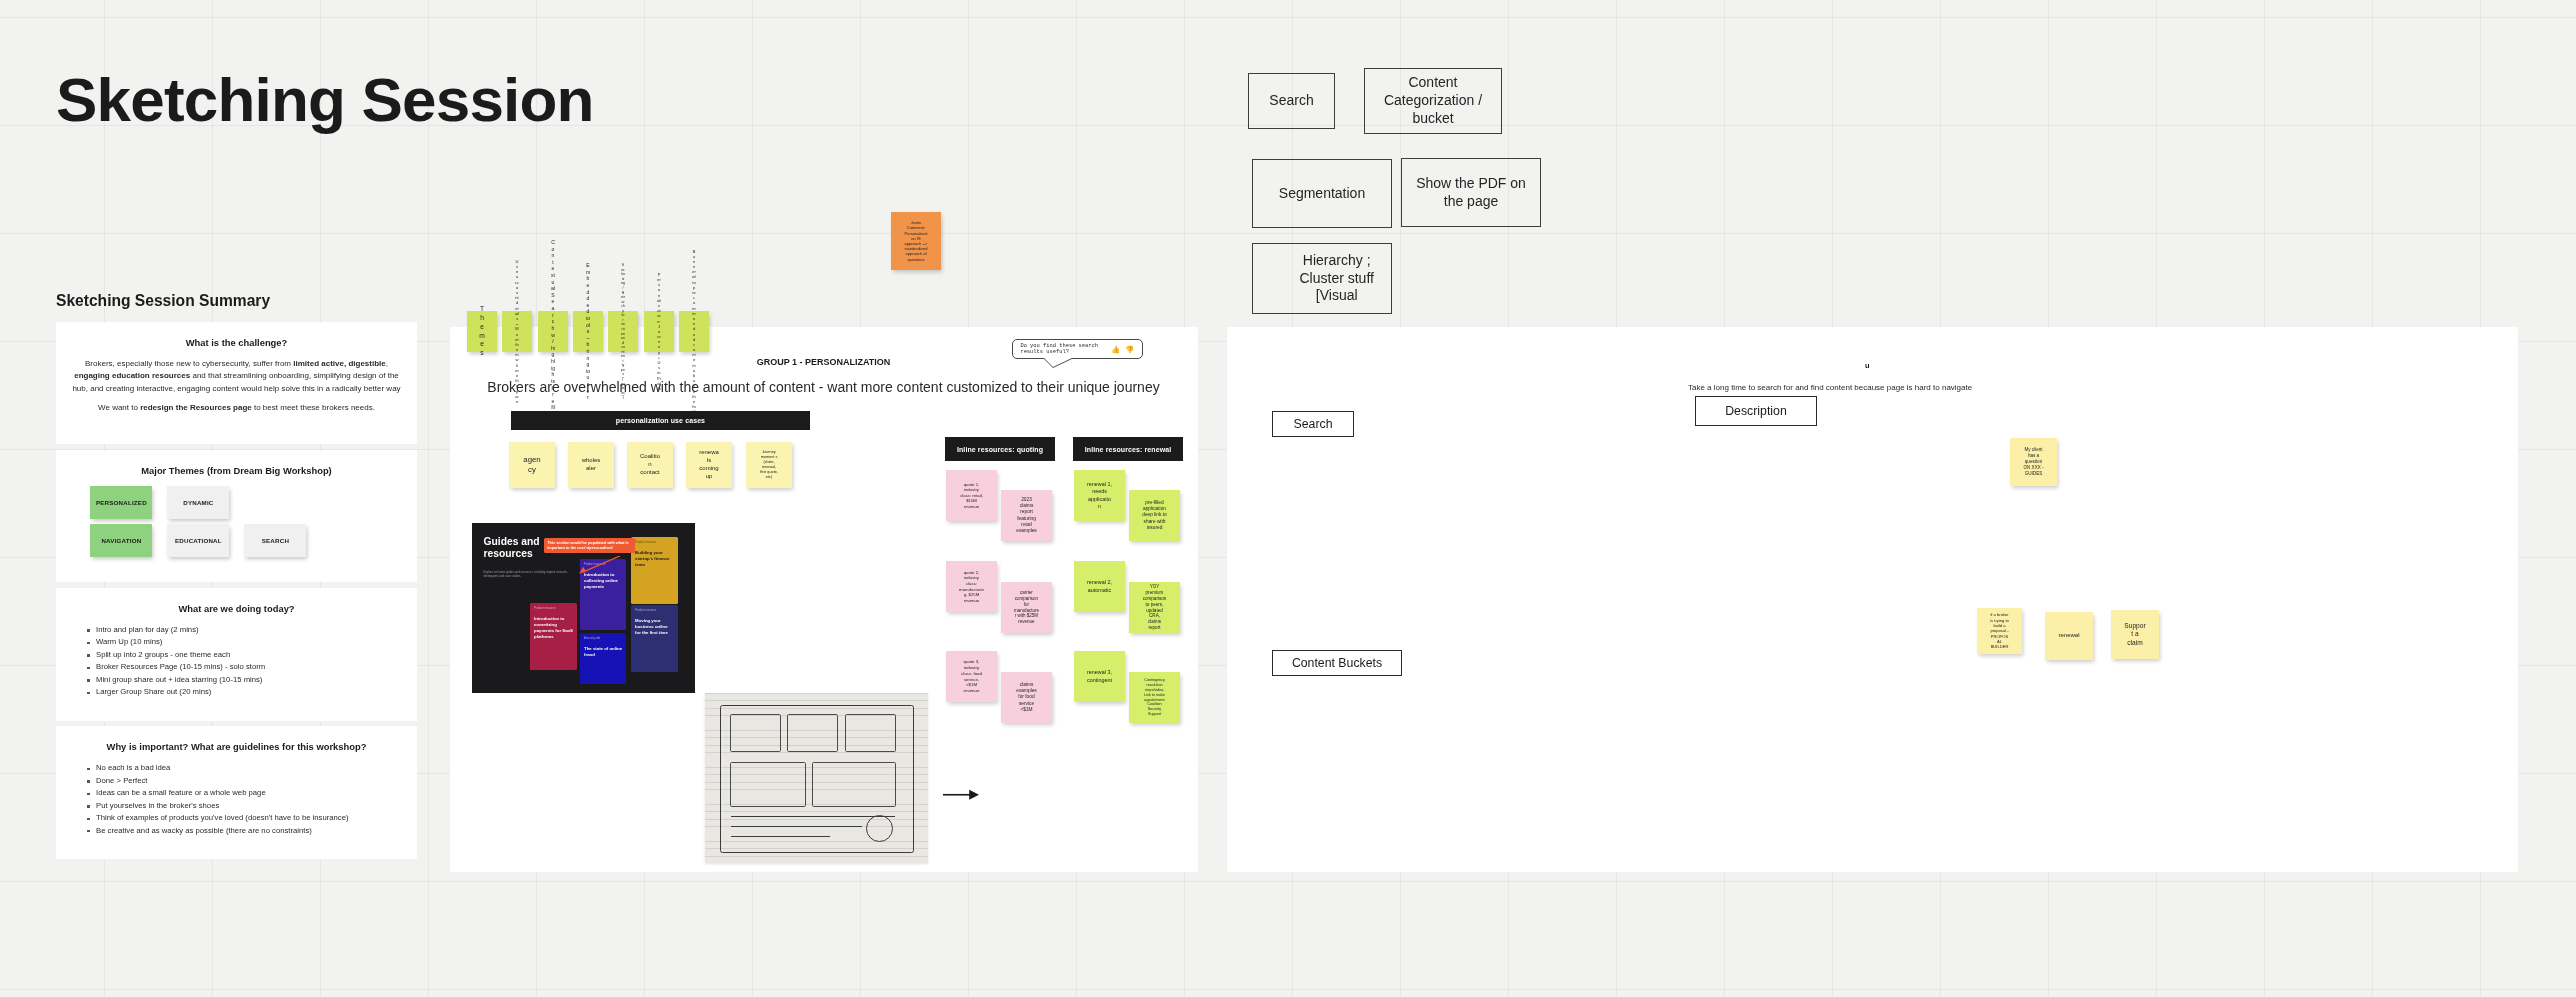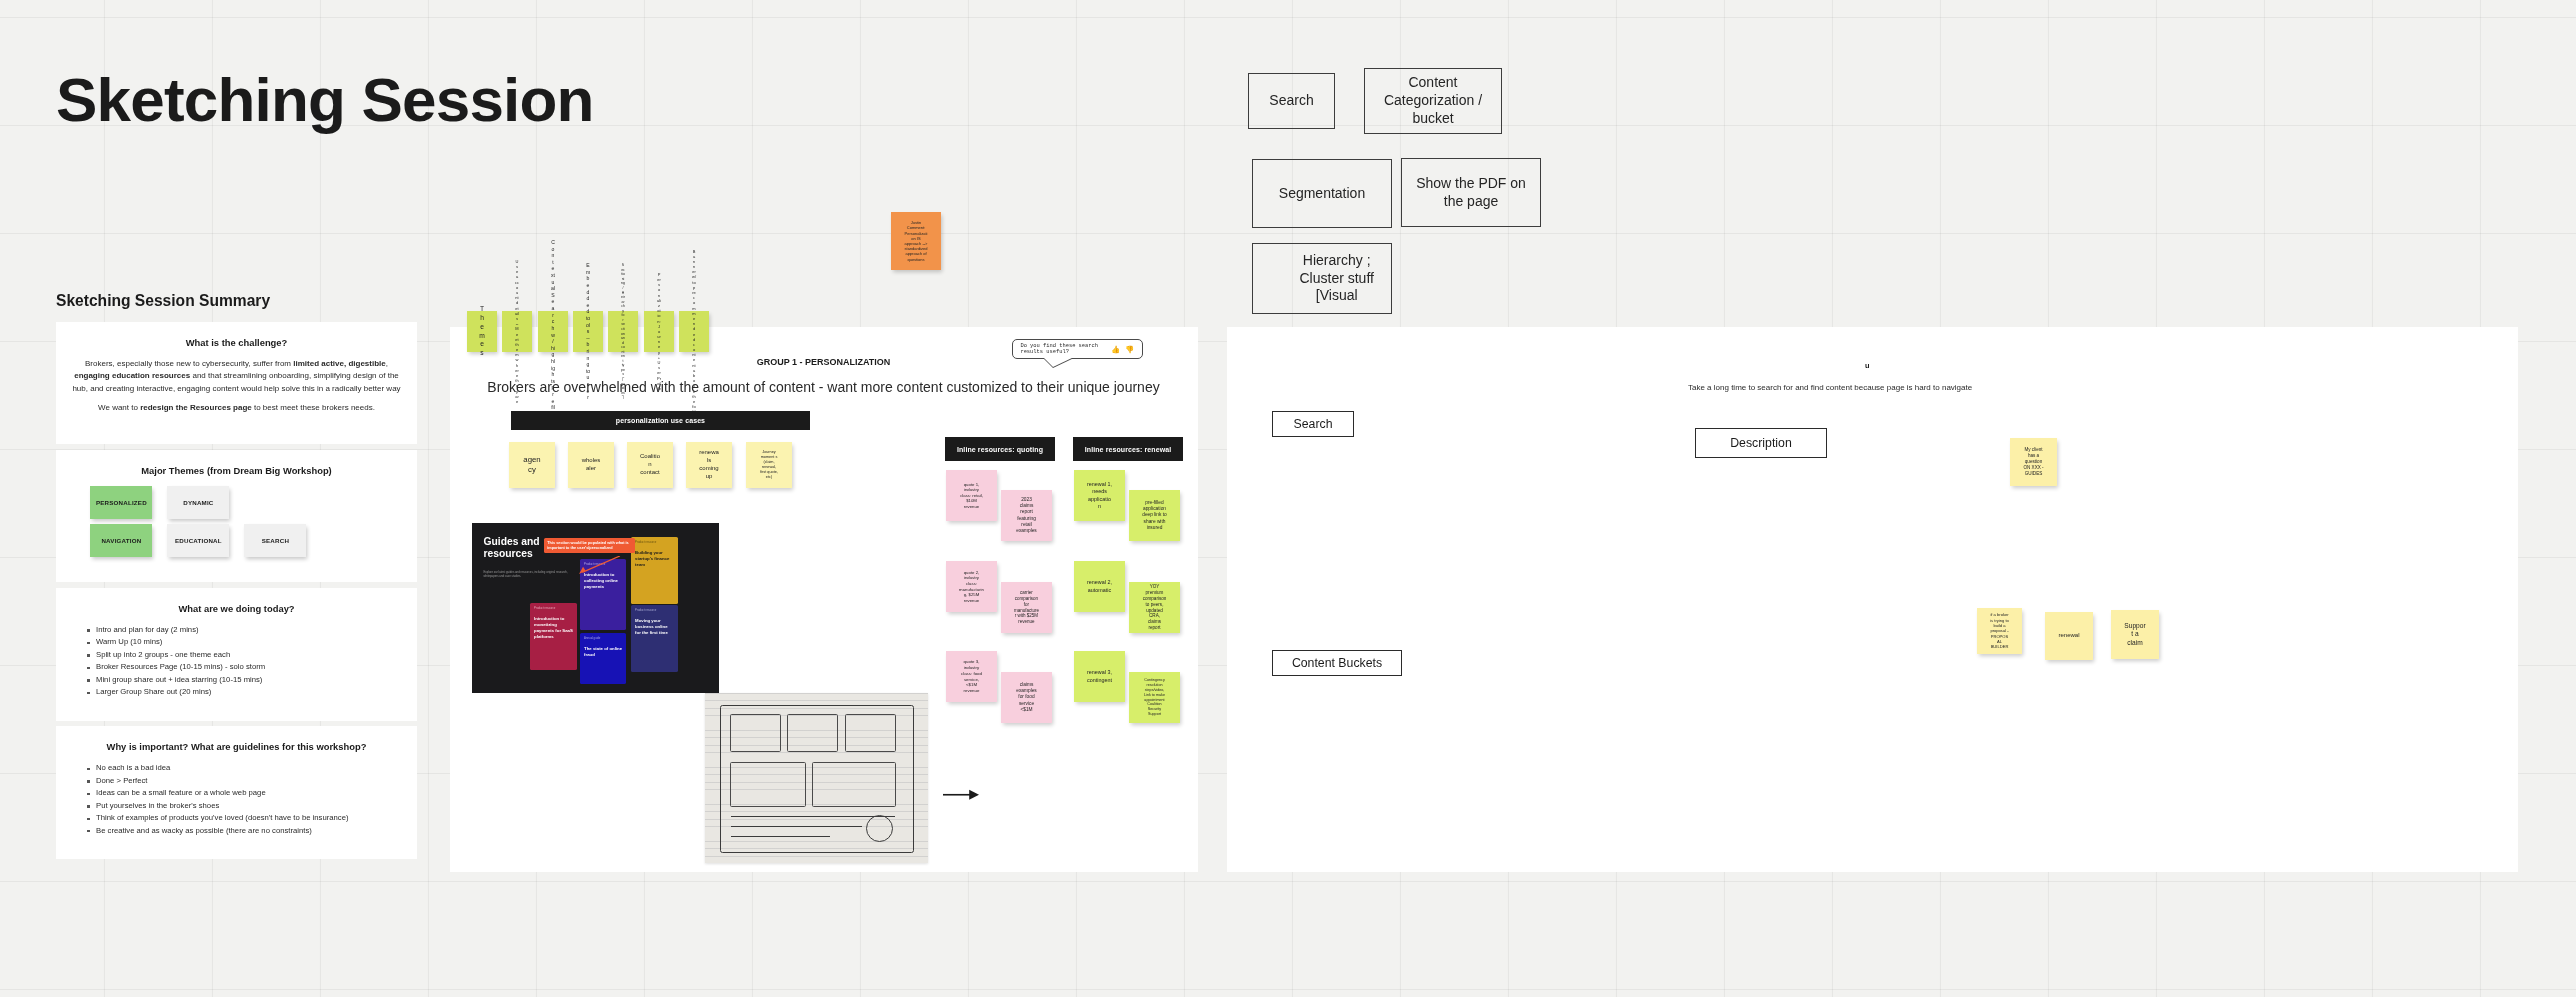--- a/index.html
+++ b/index.html
@@ -253,21 +253,21 @@
   <div class="abs sticky s-lime" style="left:1074px;top:651px;width:51px;height:51px;font-size:5.4px;">renewal 3, contingent</div>
   <div class="abs sticky s-lime" style="left:1129px;top:672px;width:51px;height:51px;font-size:3.7px;">Contingency resolution steps/video, Link to make appointment Coalition Security Support</div>
 
   <div class="abs" id="feedback-bubble" style="left:1012px;top:339px;width:131px;height:20px;box-sizing:border-box;">
     <span style="flex:1;">Do you find these search results useful?</span>
     <span style="font-size:7.4px;">👍</span>
     <span style="font-size:7.4px;">👎</span>
     <span class="tail"></span>
   </div>
 
-  <div class="abs shot-dark" style="left:472px;top:523px;width:223px;height:170px;padding-left:24px;">
+  <div class="abs shot-dark" style="left:472px;top:523px;width:223px;height:170px;">
     <div class="guides-h" style="left:11.5px;top:13px;width:90px;font-size:10.3px;">Guides and resources</div>
     <div class="tiny" style="left:11.5px;top:48px;width:85px;color:#9a9a9a;">Explore our latest guides and resources, including original research, whitepapers and case studies.</div>
 
     <div class="tile" style="left:159px;top:14px;width:47px;height:67px;background:#d4a321;">
       <div class="tiny" style="left:4.1px;top:4.1px;color:#6a5310;">Product resource</div>
       <div class="tiny" style="left:4.1px;top:13px;width:38px;font-size:4.3px;font-weight:700;color:#1b1b1b;">Building your startup's finance team</div>
     </div>
 
     <div class="tile" style="left:108px;top:36px;width:46px;height:71px;background:#3a1f9e;">
       <div class="tiny" style="left:4.1px;top:4.1px;color:#b7aae6;">Product resource</div>
@@ -314,21 +314,21 @@
     <polygon points="44,7 32,1 32,13" fill="#1b1b1b"></polygon>
   </svg>
 
   <div class="abs white-panel" style="left:1227px;top:327px;width:1291px;height:545px;"></div>
 
   <div class="abs" style="left:1865px;top:361px;font-size:7.4px;font-weight:700;color:#1b1b1b;">u</div>
   <div class="abs" style="left:1688px;top:383px;font-size:8px;color:#2a2a2a;">Take a long time to search for and find content because page is hard to navigate</div>
 
   <div class="abs label-chip" style="left:1272px;top:411px;width:82px;height:26px;">Search</div>
   <div class="abs label-chip" style="left:1272px;top:650px;width:130px;height:26px;">Content Buckets</div>
-  <div class="abs label-chip" style="left:1695px;top:428px;width:132px;height:30px;">Description</div>
+  <div class="abs label-chip" style="left:1695px;top:396px;width:122px;height:30px;">Description</div>
 
   <div class="abs sticky s-ltyellow" style="left:2010px;top:438px;width:47px;height:48px;font-size:4.6px;">My client has a question ON XXX - GUIDES</div>
   <div class="abs sticky s-ltyellow" style="left:1977px;top:608px;width:45px;height:46px;font-size:4.1px;">if a broker is trying to build a proposal - PROPOSAL BUILDER</div>
   <div class="abs sticky s-ltyellow" style="left:2045px;top:612px;width:48px;height:48px;font-size:6px;">renewal</div>
   <div class="abs sticky s-ltyellow" style="left:2111px;top:610px;width:48px;height:49px;font-size:6.6px;">Support a claim</div>
 
 </div>
 
 
 </body></html>

